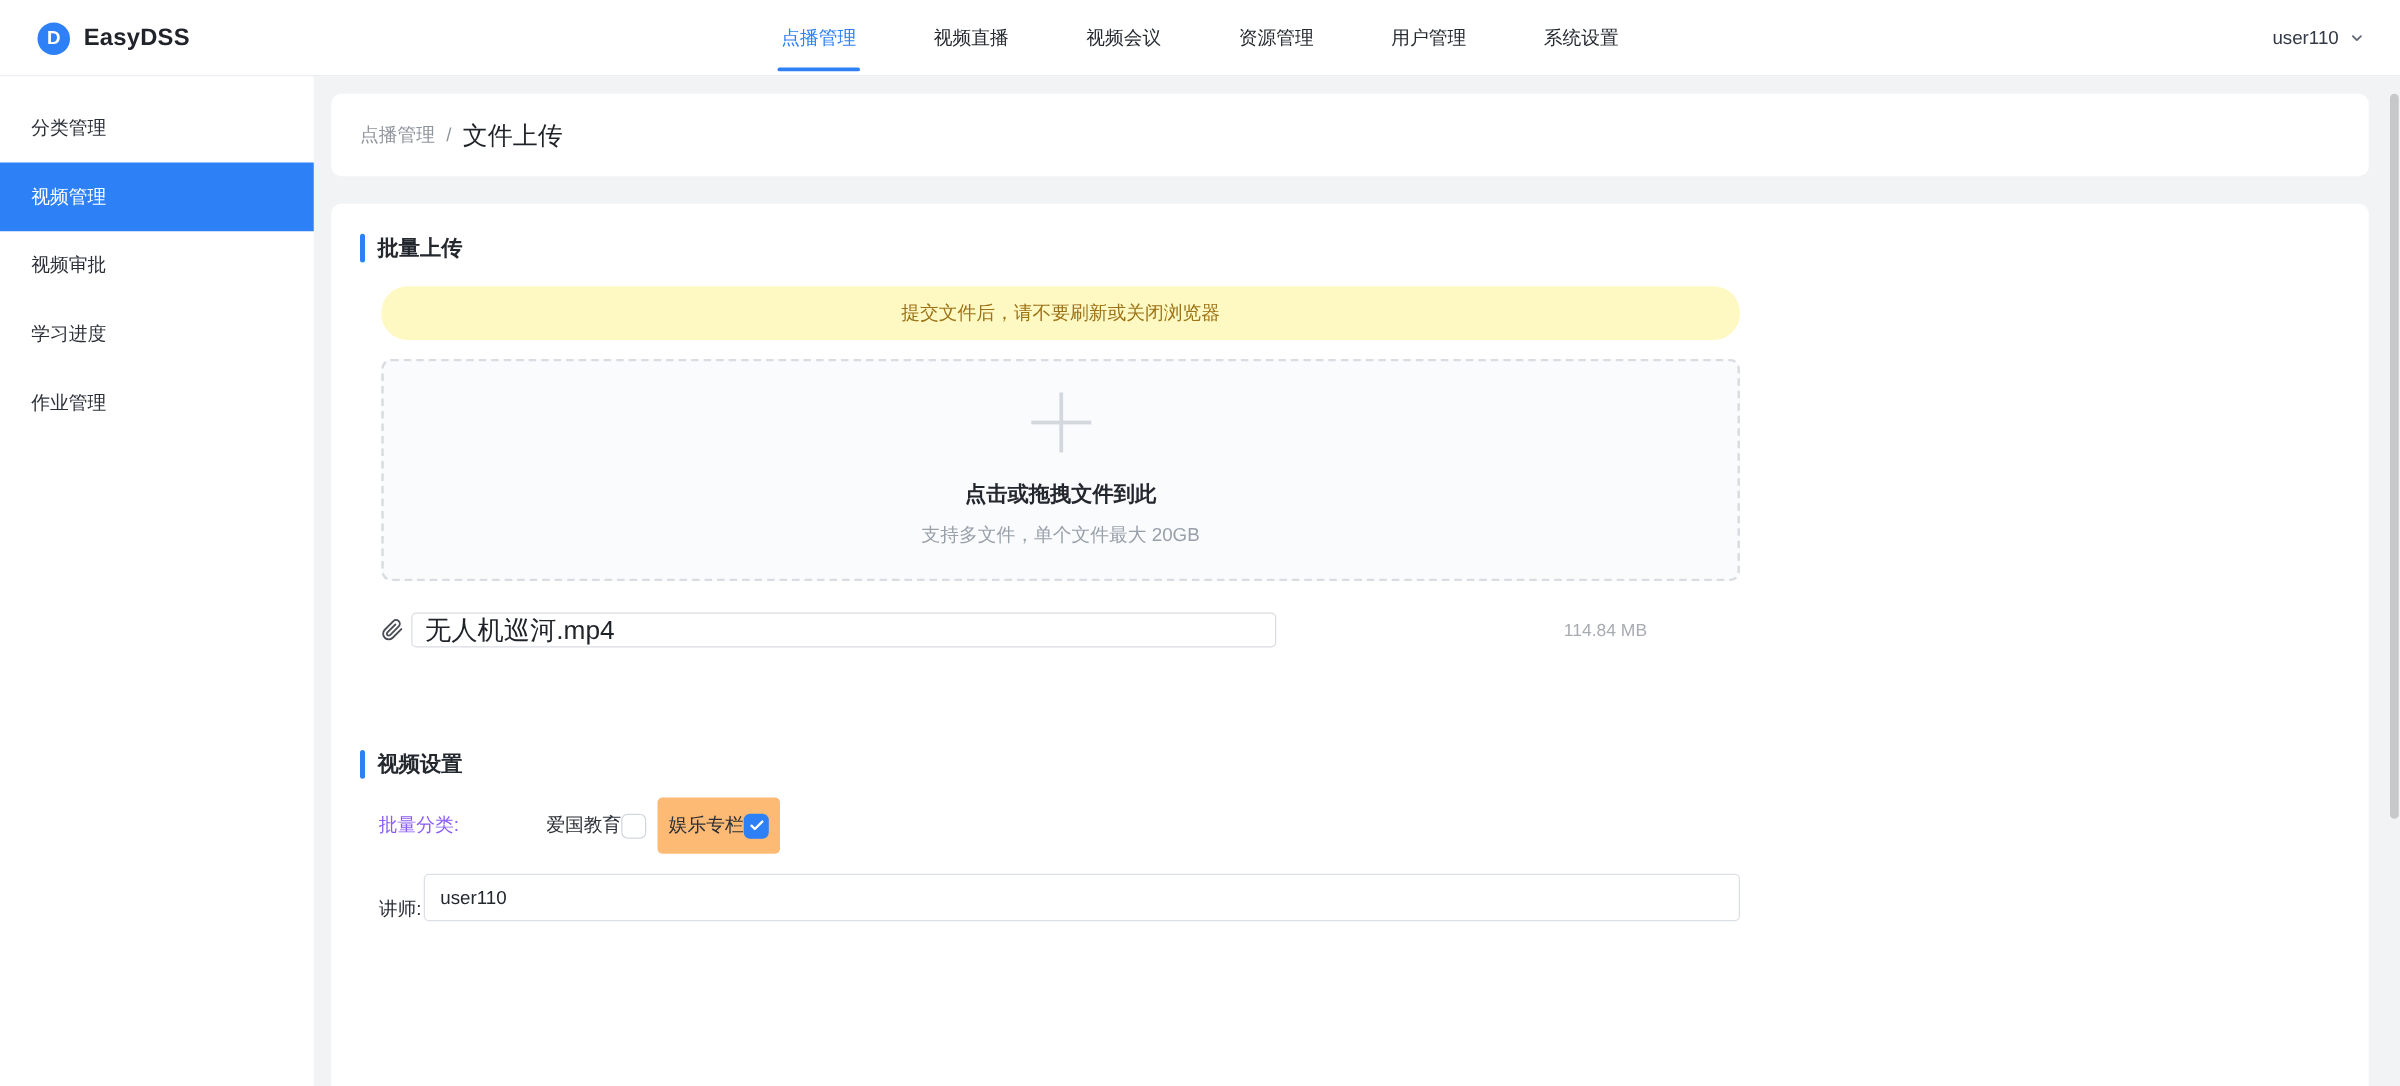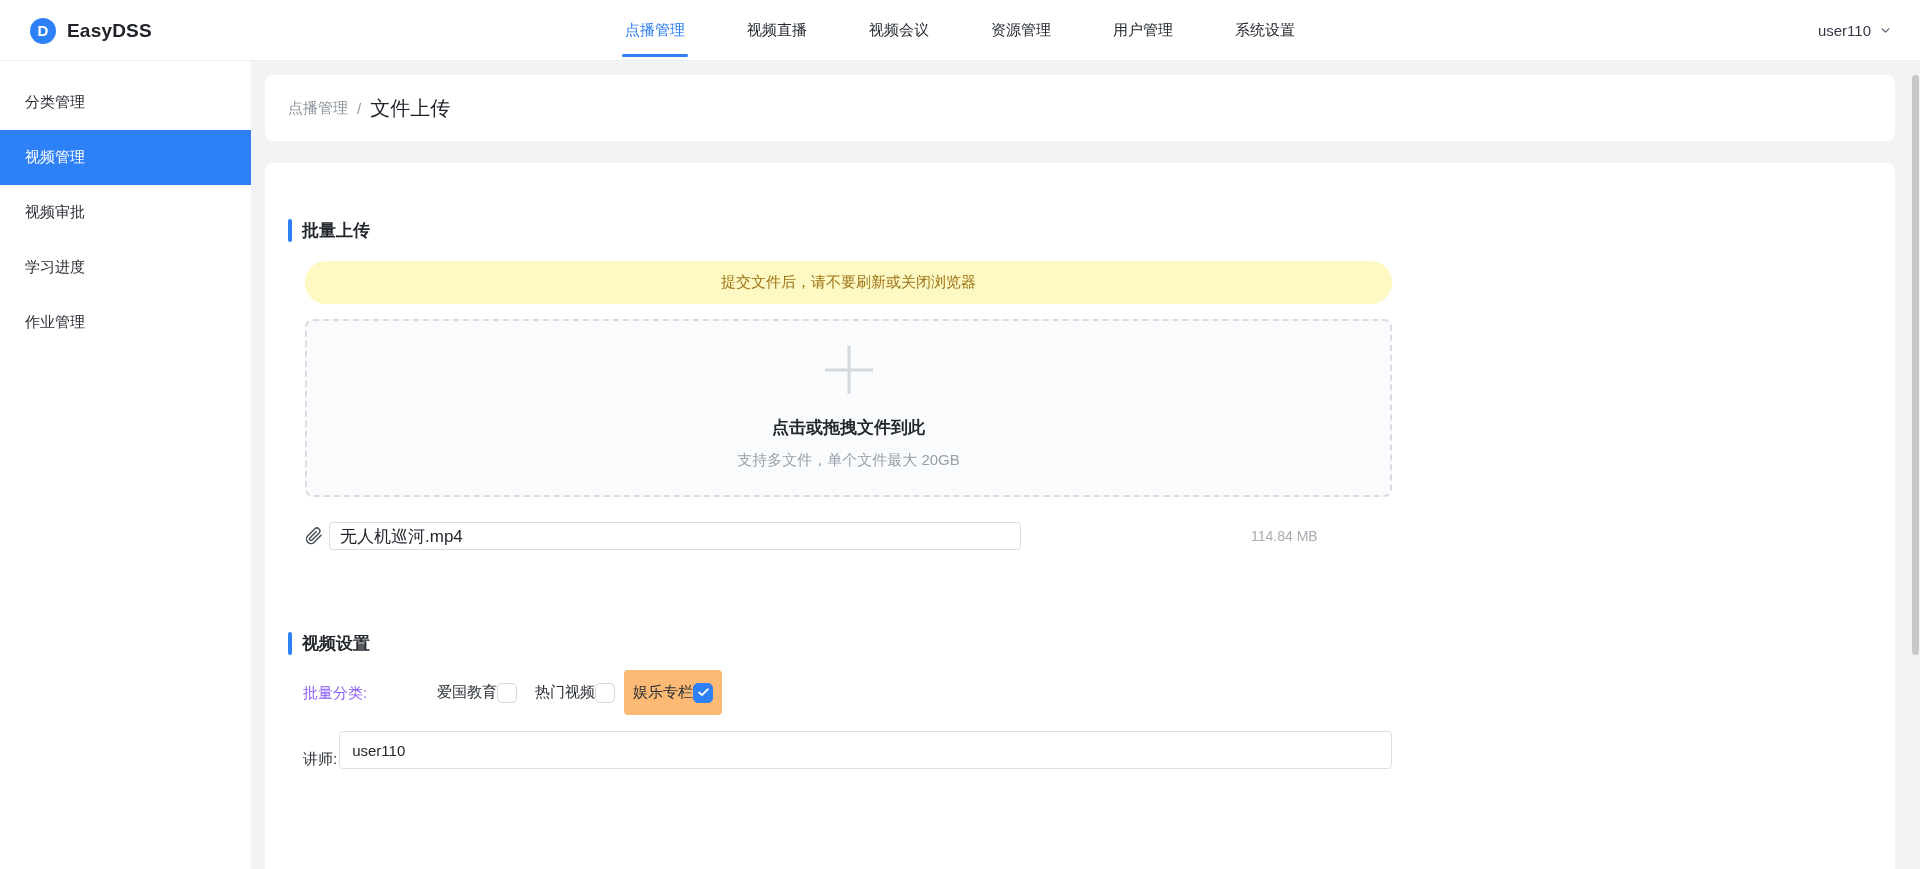--- a/index.html
+++ b/index.html
@@ -35,42 +35,42 @@
   .content { position:absolute; left:251px; top:61px; width:1669px; height:808px;
     padding:14px 25px 0 14px; }
   .card { background:#ffffff; border-radius:8px; }
   .breadcrumb-card { height:66px; display:flex; align-items:center; padding-left:23px; }
   .crumb { font-size:15px; color:#8f959e; cursor:pointer; }
   .crumb-sep { font-size:15px; color:#8f959e; margin:0 9px; }
   .crumb-current { font-size:20px; color:#1f2329; font-weight:400; }
 
   .main-card { margin-top:22px; height:760px; padding-top:24px; overflow:hidden; }
 
-  .sec-header { display:flex; align-items:center; padding-left:23px; height:23px;margin-top:32px; }
+  .sec-header { display:flex; align-items:center; padding-left:23px; height:23px; }
   .sec-bar { width:4px; height:23px; border-radius:2px; background:#2e80f7; margin-right:10px; }
   .sec-title { font-size:17px; font-weight:700; color:#23272e; }
 
   .warn-banner { margin:19px 0 0 40px; width:1087px; height:43px; border-radius:21px;
     background:#fef9c3; display:flex; align-items:center; justify-content:center; }
   .warn-text { font-size:15px; color:#9c7216; }
 
   .dropzone { margin:15px 0 0 40px; width:1087px; height:178px; border-radius:8px;
     background:#fafbfc; border:2px dashed #d9dce1; display:flex; flex-direction:column;
     align-items:center; justify-content:center; cursor:pointer; }
   .plus { position:relative; width:48px; height:48px; margin-bottom:22px; }
   .plus::before, .plus::after { content:""; position:absolute; background:#d3d7de; }
   .plus::before { left:50%; top:0; width:3px; height:48px; transform:translateX(-50%); }
   .plus::after  { top:50%; left:0; height:3px; width:48px; transform:translateY(-50%); }
   .drop-main { font-size:17px; font-weight:600; color:#23272e; margin-bottom:12px; }
   .drop-sub  { font-size:15px; color:#98a0aa; }
 
   .file-row { margin:25px 0 0 40px; width:1087px; display:flex; align-items:center; }
   .clip-icon { width:18px; height:18px; color:#4a4f57; flex:0 0 auto; }
   .file-input { margin-left:6px; width:692px; height:28px; border:1px solid #d9dce3;
-    border-radius:4px; font-size:17px; color:#1f2329; padding:0 10px; outline:none;
+    border-radius:4px; font-size:21px; color:#1f2329; padding:0 10px; outline:none;
     font-family:"Liberation Sans","DejaVu Sans",sans-serif; }
   .file-size { margin-left:230px; font-size:14px; color:#a8abb2; }
 
   .sec-gap { margin-top:82px; }
 
   .form-row { display:flex; padding-left:38px; margin-top:15px; }
   .form-label { font-size:15px; color:#8b5cf6; line-height:45px; width:125px; flex:0 0 auto; }
   .cat-group { width:964px; display:flex; flex-direction:row; }
   .cat-row { height:45px; display:flex; align-items:center; padding:0 9px; border-radius:4px;
     cursor:pointer; }
@@ -166,25 +166,20 @@
     <div class="sec-header sec-gap">
       <div class="sec-bar"></div>
       <div class="sec-title">视频设置</div>
     </div>
 
     <div class="form-row">
       <div class="form-label">批量分类:</div>
       <div class="cat-group">
         <div class="cat-row">
           <span class="cat-label">爱国教育</span>
-          <span class="spacer"></span>
-          <span class="checkbox"></span>
-        </div>
-        <div class="cat-row">
-          <span class="cat-label">热门视频</span>
           <span class="spacer"></span>
           <span class="checkbox"></span>
         </div>
         <div class="cat-row checked-row">
           <span class="cat-label">娱乐专栏</span>
           <span class="spacer"></span>
           <span class="checkbox checked">
             <svg width="13" height="13" viewBox="0 0 24 24" fill="none" stroke="#ffffff" stroke-width="3.4" stroke-linecap="round" stroke-linejoin="round">
               <polyline points="20 6 9 17 4 12"></polyline>
             </svg>

